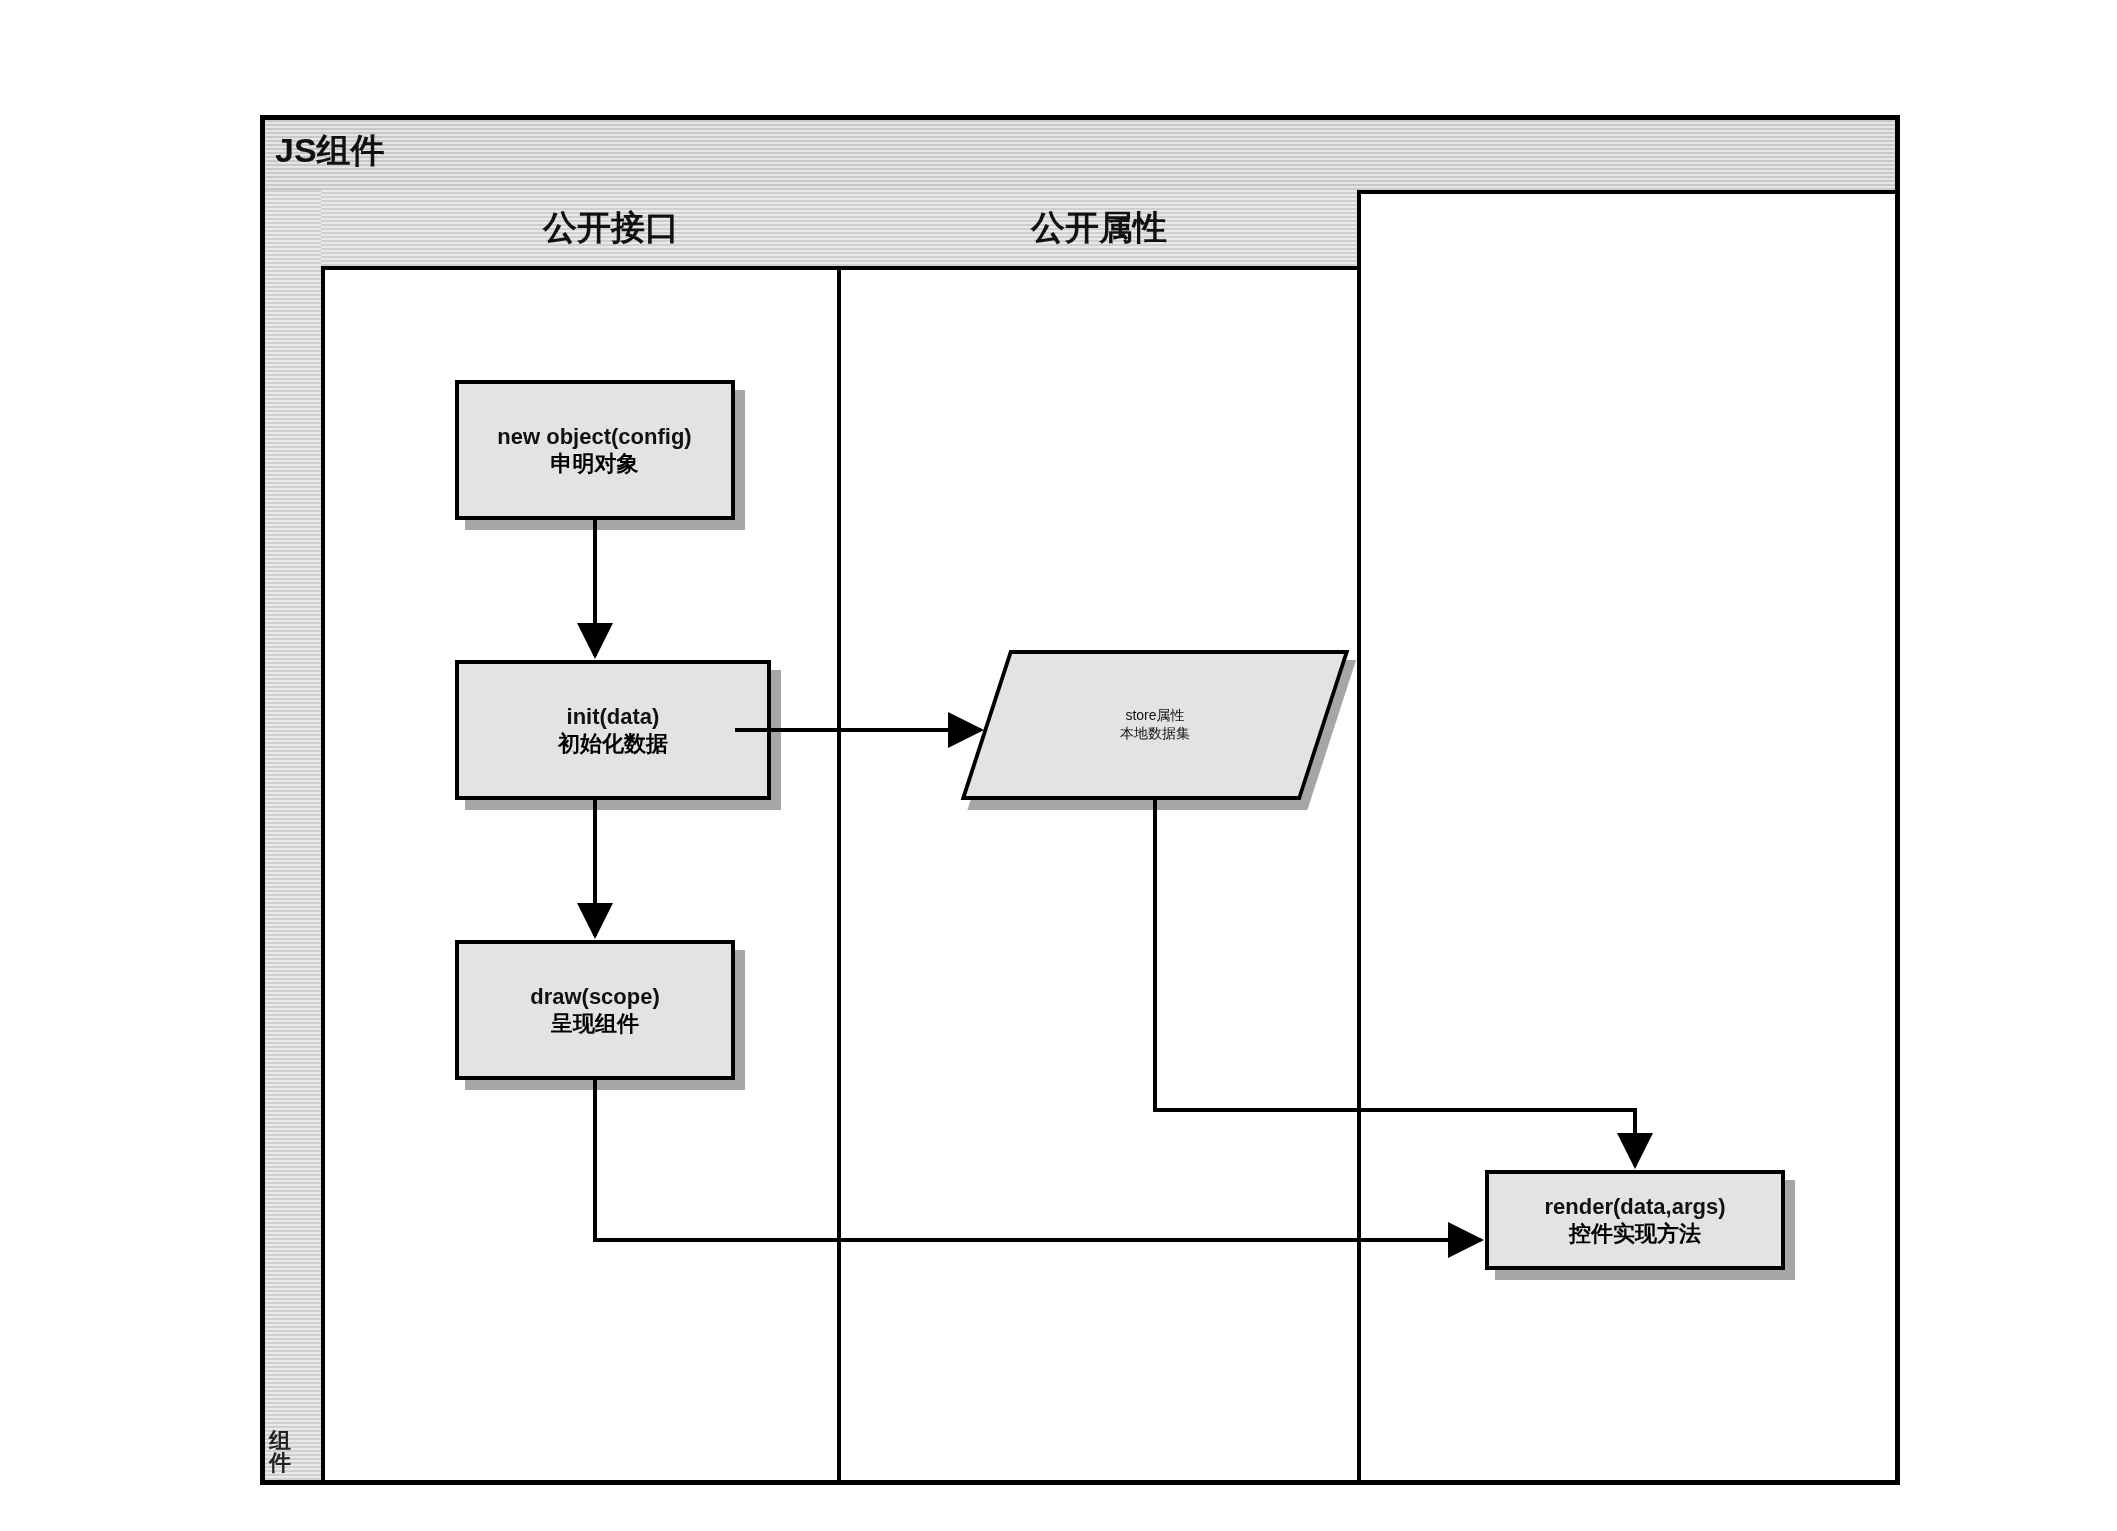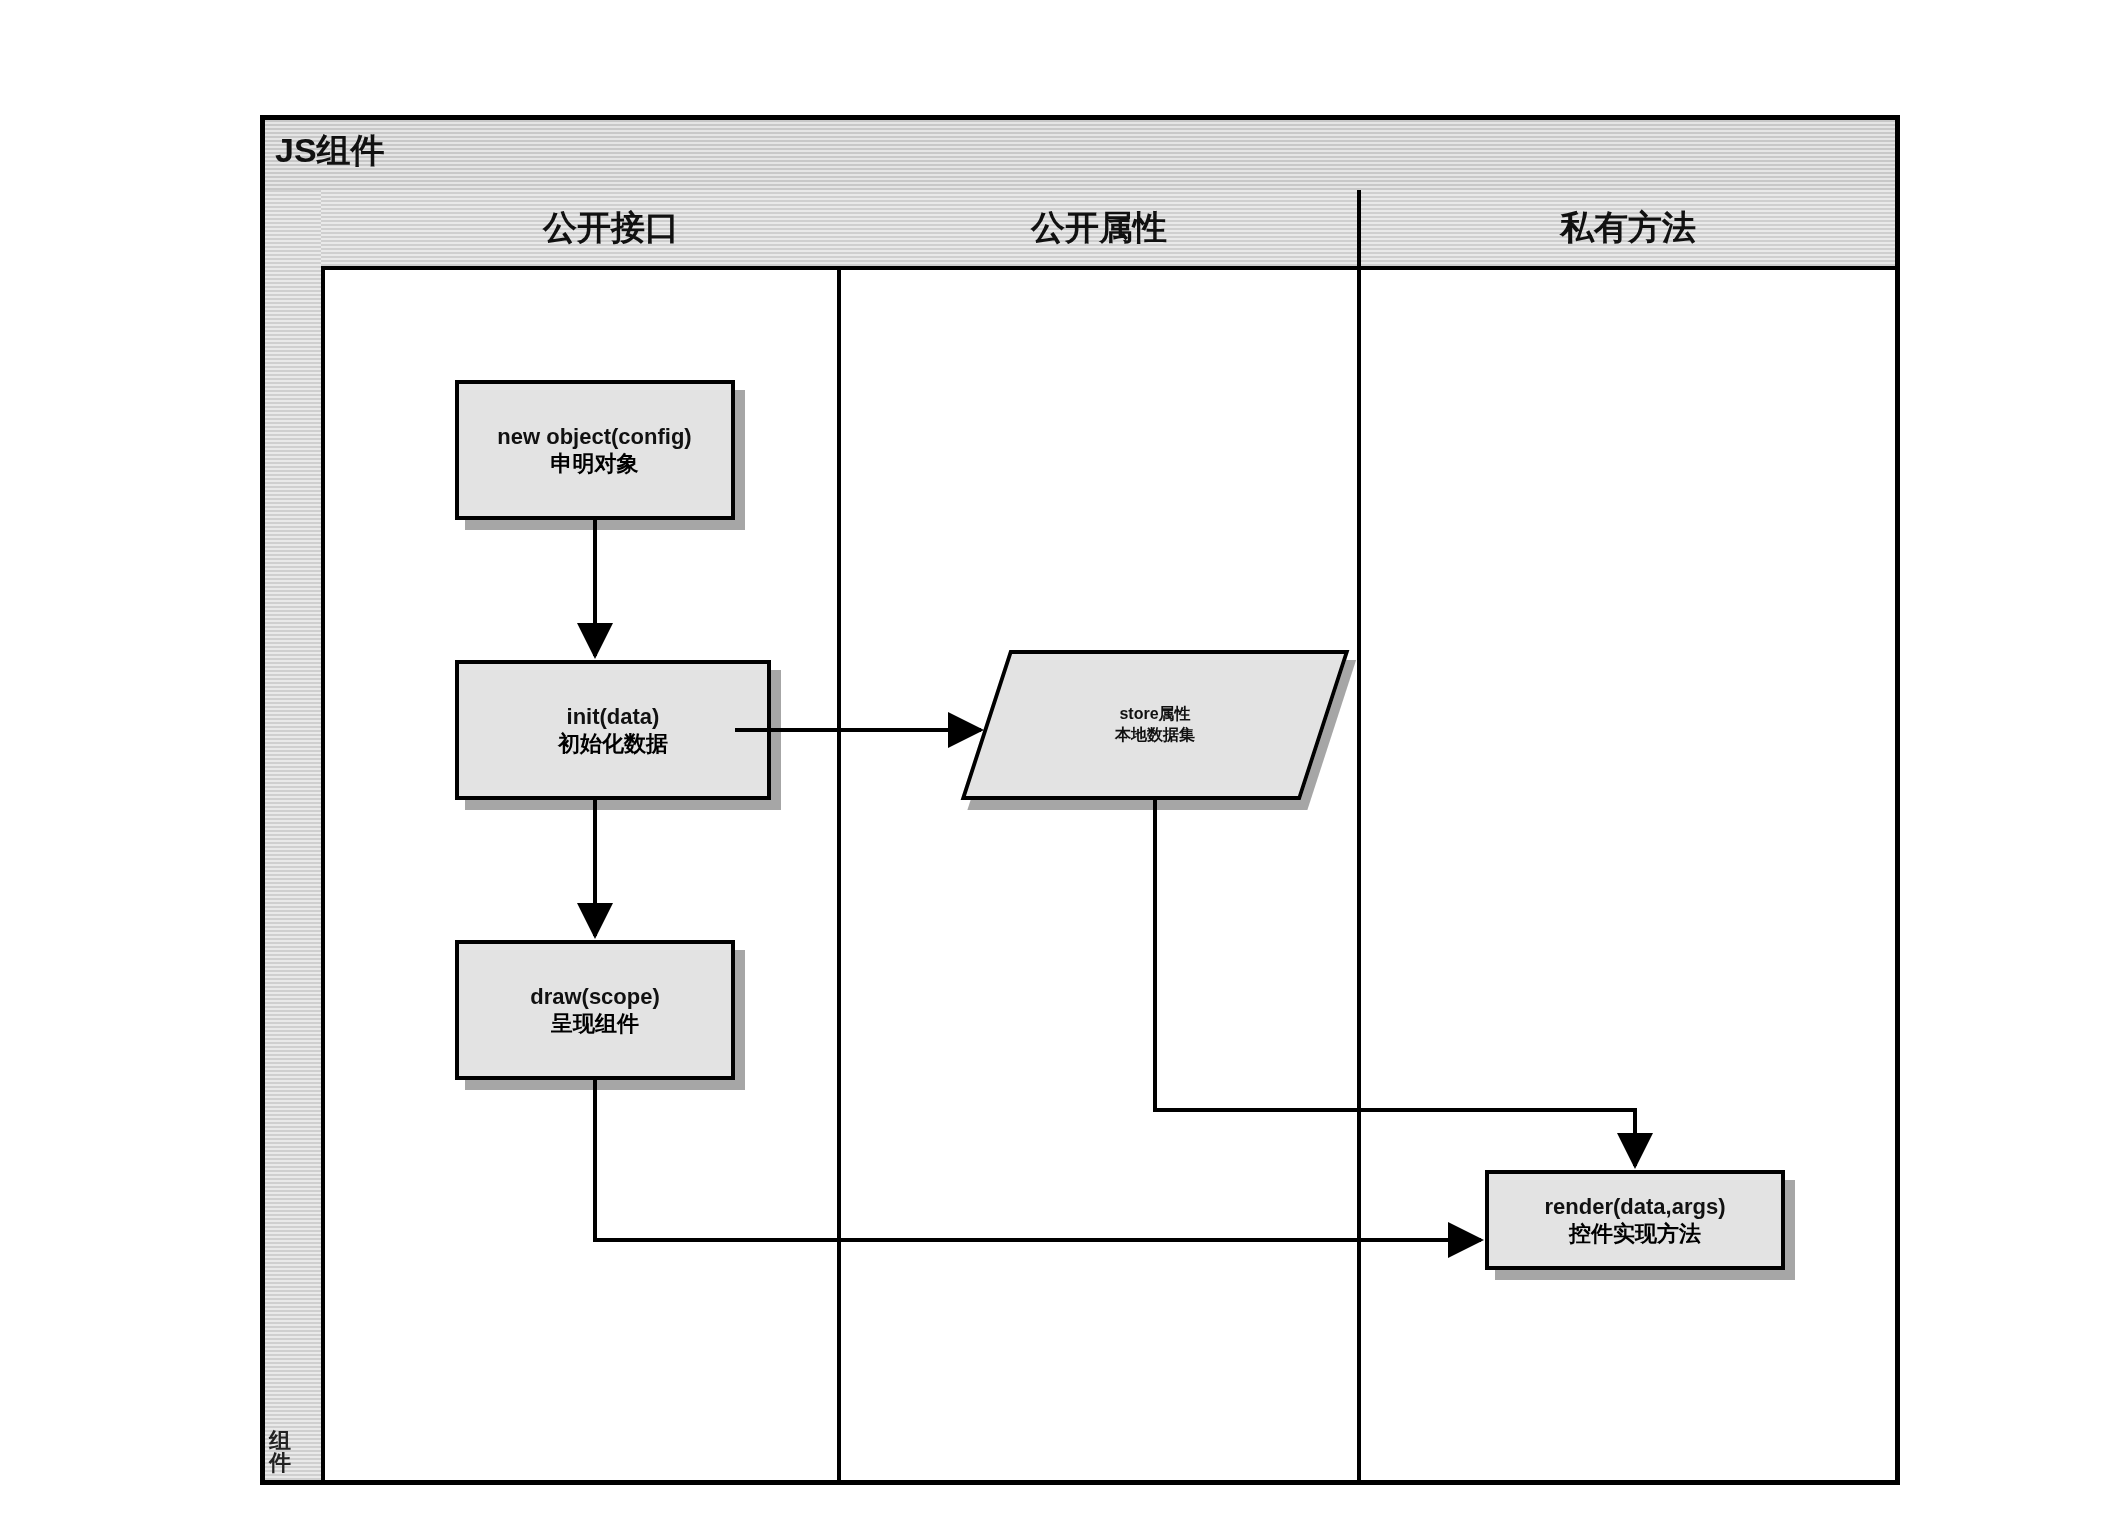--- a/index.html
+++ b/index.html
@@ -129,22 +129,22 @@
     box-sizing: border-box;
   }
   .data-text {
     position: absolute;
     left: 0; top: 0;
     width: 100%; height: 100%;
     display: flex;
     flex-direction: column;
     align-items: center;
     justify-content: center;
-    font-size: 16px;
-    font-weight: 700;
+    font-size: 14px;
+    font-weight: 400;
     color: #111;
     text-align: center;
   }
   
   svg.connectors {
     position: absolute;
     left: 0; top: 0;
     width: 100%; height: 100%;
     pointer-events: none;
   }
@@ -158,21 +158,20 @@
     <div class="outer-title-text">JS组件</div>
   </div>
 
   <div class="side-strip">
     <div class="side-strip-label">组
 件</div>
   </div>
 
   <div class="lane-header l1">公开接口</div>
   <div class="lane-header l2">公开属性</div>
-  <div class="lane-header l3">私有方法</div>
 
   <div class="lane-sep sep1"></div>
   <div class="lane-sep sep2"></div>
 
   <div class="proc" style="left:190px; top:260px; width:280px; height:140px;padding-left:9px;">
     <div class="t1">new object(config)</div>
     <div class="t2">申明对象</div>
   </div>
 
   <div class="proc" style="left:190px; top:540px; width:316px; height:140px;">

